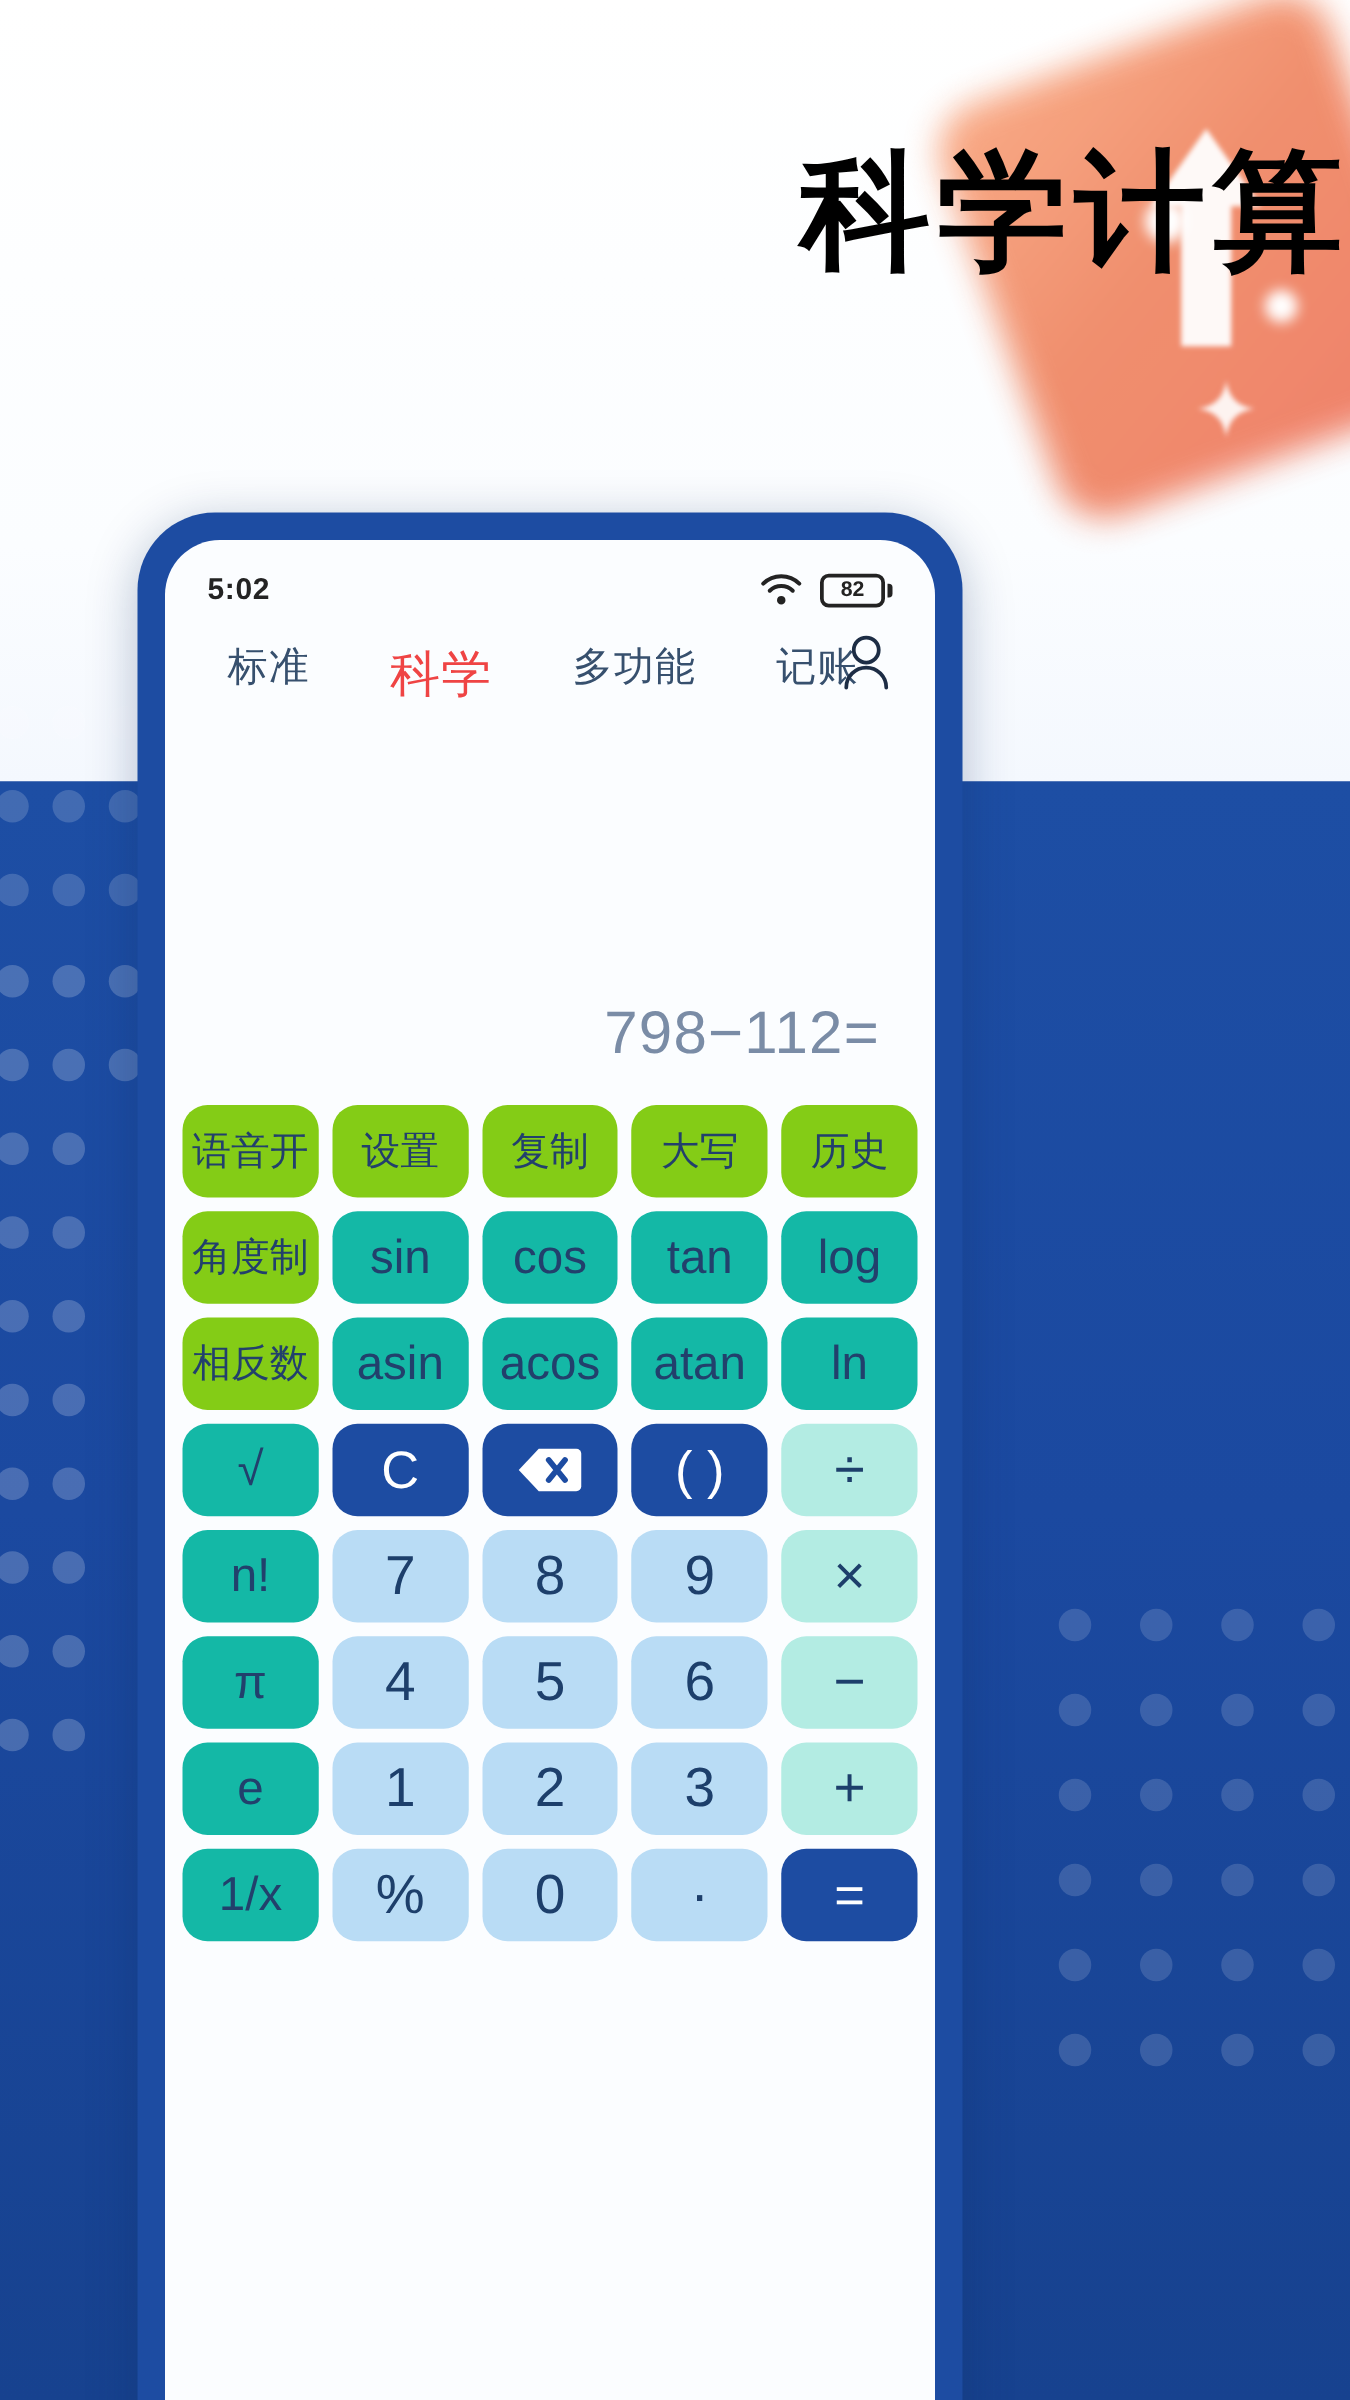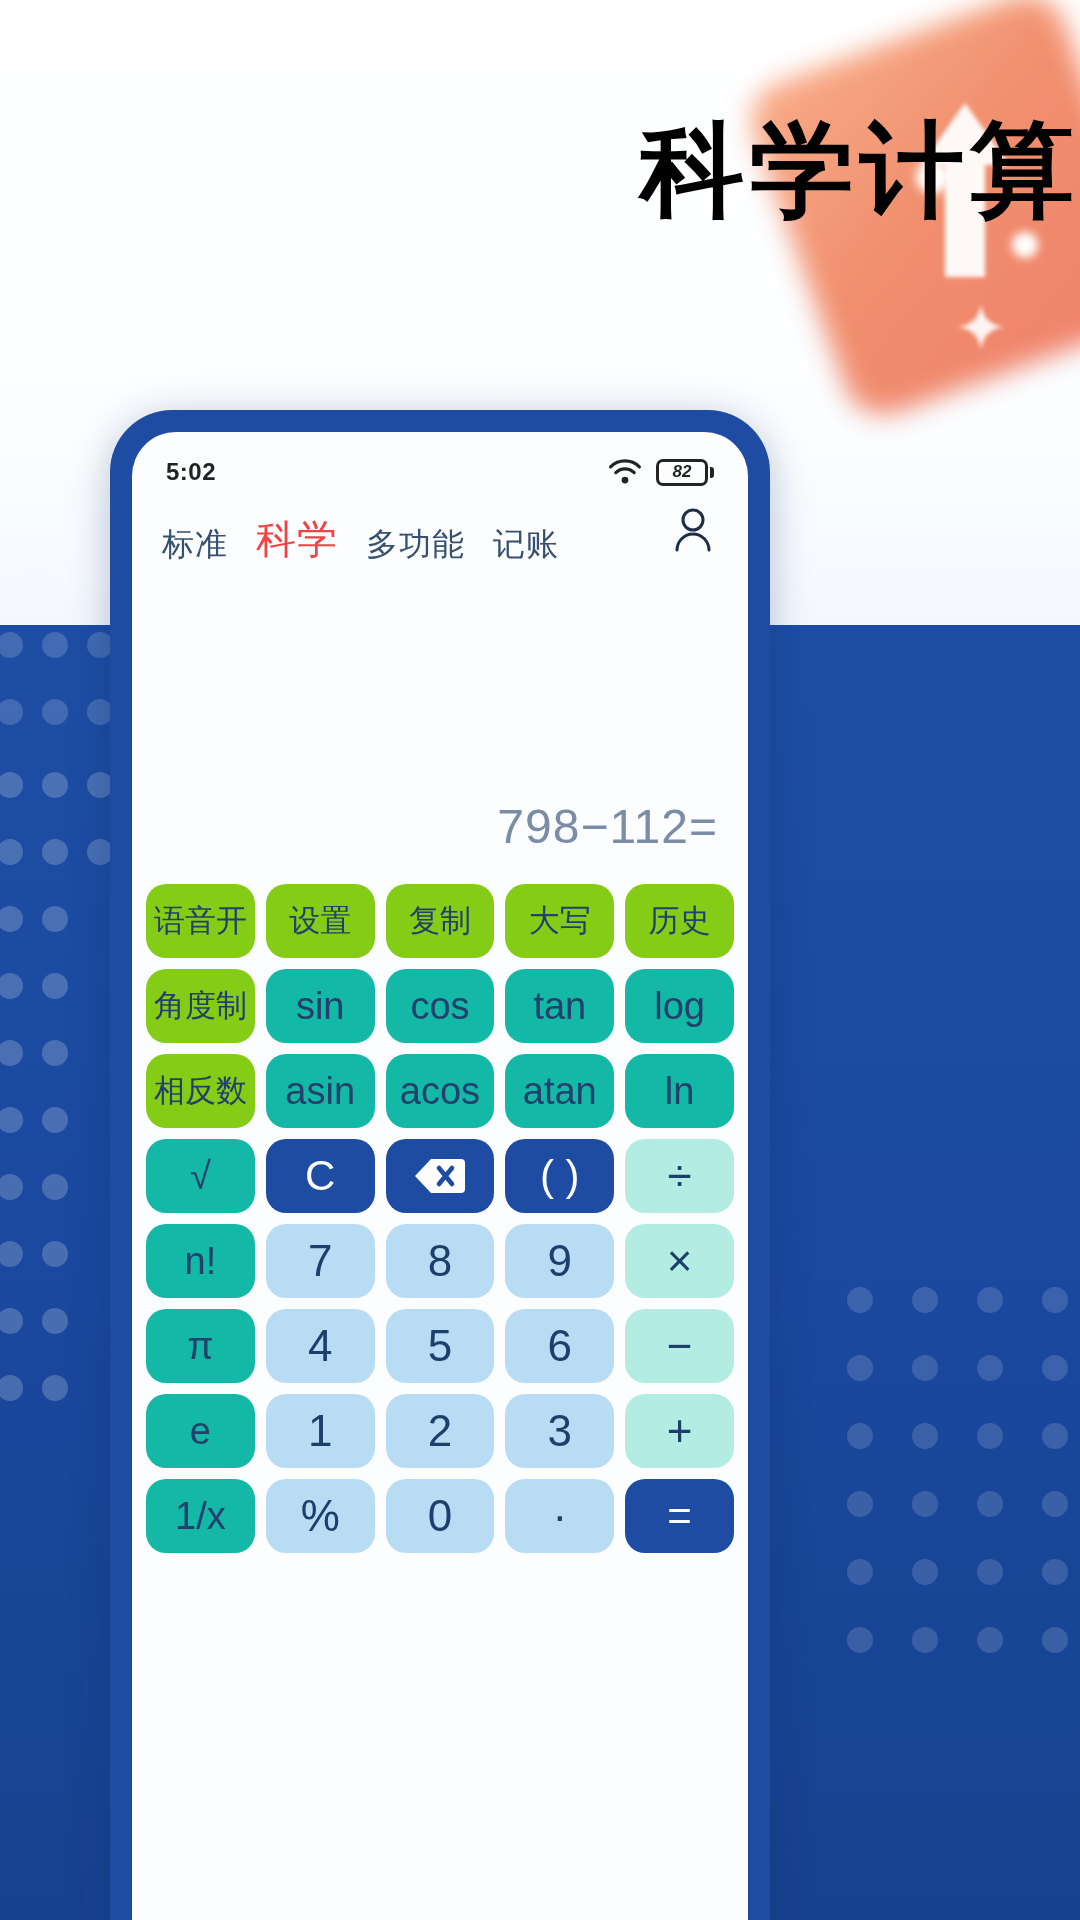--- a/index.html
+++ b/index.html
@@ -96,47 +96,47 @@
     position:relative;
   }
 
   
   .statusbar {
     height:62px; display:flex; align-items:center;
     justify-content:space-between;
     padding:18px 34px 0 34px;
   }
   .status-time { font-size:24px; font-weight:bold; color:#232323; letter-spacing:.5px;}
-  .status-right { display:flex; gap:14px;font-style:italic; }
+  .status-right { display:flex; gap:14px; }
   .batt {
     display:flex; align-items:center;
   }
   .batt-body {
     width:52px; height:27px; border:3px solid #232323; border-radius:7px;
     display:flex; align-items:center; justify-content:center;
     font-size:17px; font-weight:bold; color:#232323;
   }
   .batt-cap { width:4px; height:11px; background:#232323; border-radius:0 3px 3px 0; margin-left:2px;}
 
   
   .tabs {
-    display:flex; align-items:flex-end;
-    padding:18px 30px 0 30px;
-    gap:28px;
+    display:flex; align-items:flex-start;
+    padding:18px 30px 0 50px;
+    gap:64px;
     position:relative;
   }
   .tab { font-size:32px; color:#37506e; letter-spacing:1px; }
   .tab.active { font-weight:normal; color:#ef4444; font-size:40px; }
   .avatar-btn {
     position:absolute; right:34px; top:12px;
   }
 
   
   .display {
-    padding:0 30px; text-align:right;
+    padding:0 44px; text-align:right;
   }
   .expr {
     margin-top:232px;
     font-size:48px; color:#7a8ca6; letter-spacing:1px;
   }
   .result {
     margin-top:10px;
     font-size:94px; color:#23416d; font-weight:normal; letter-spacing:1px;
   }
 

